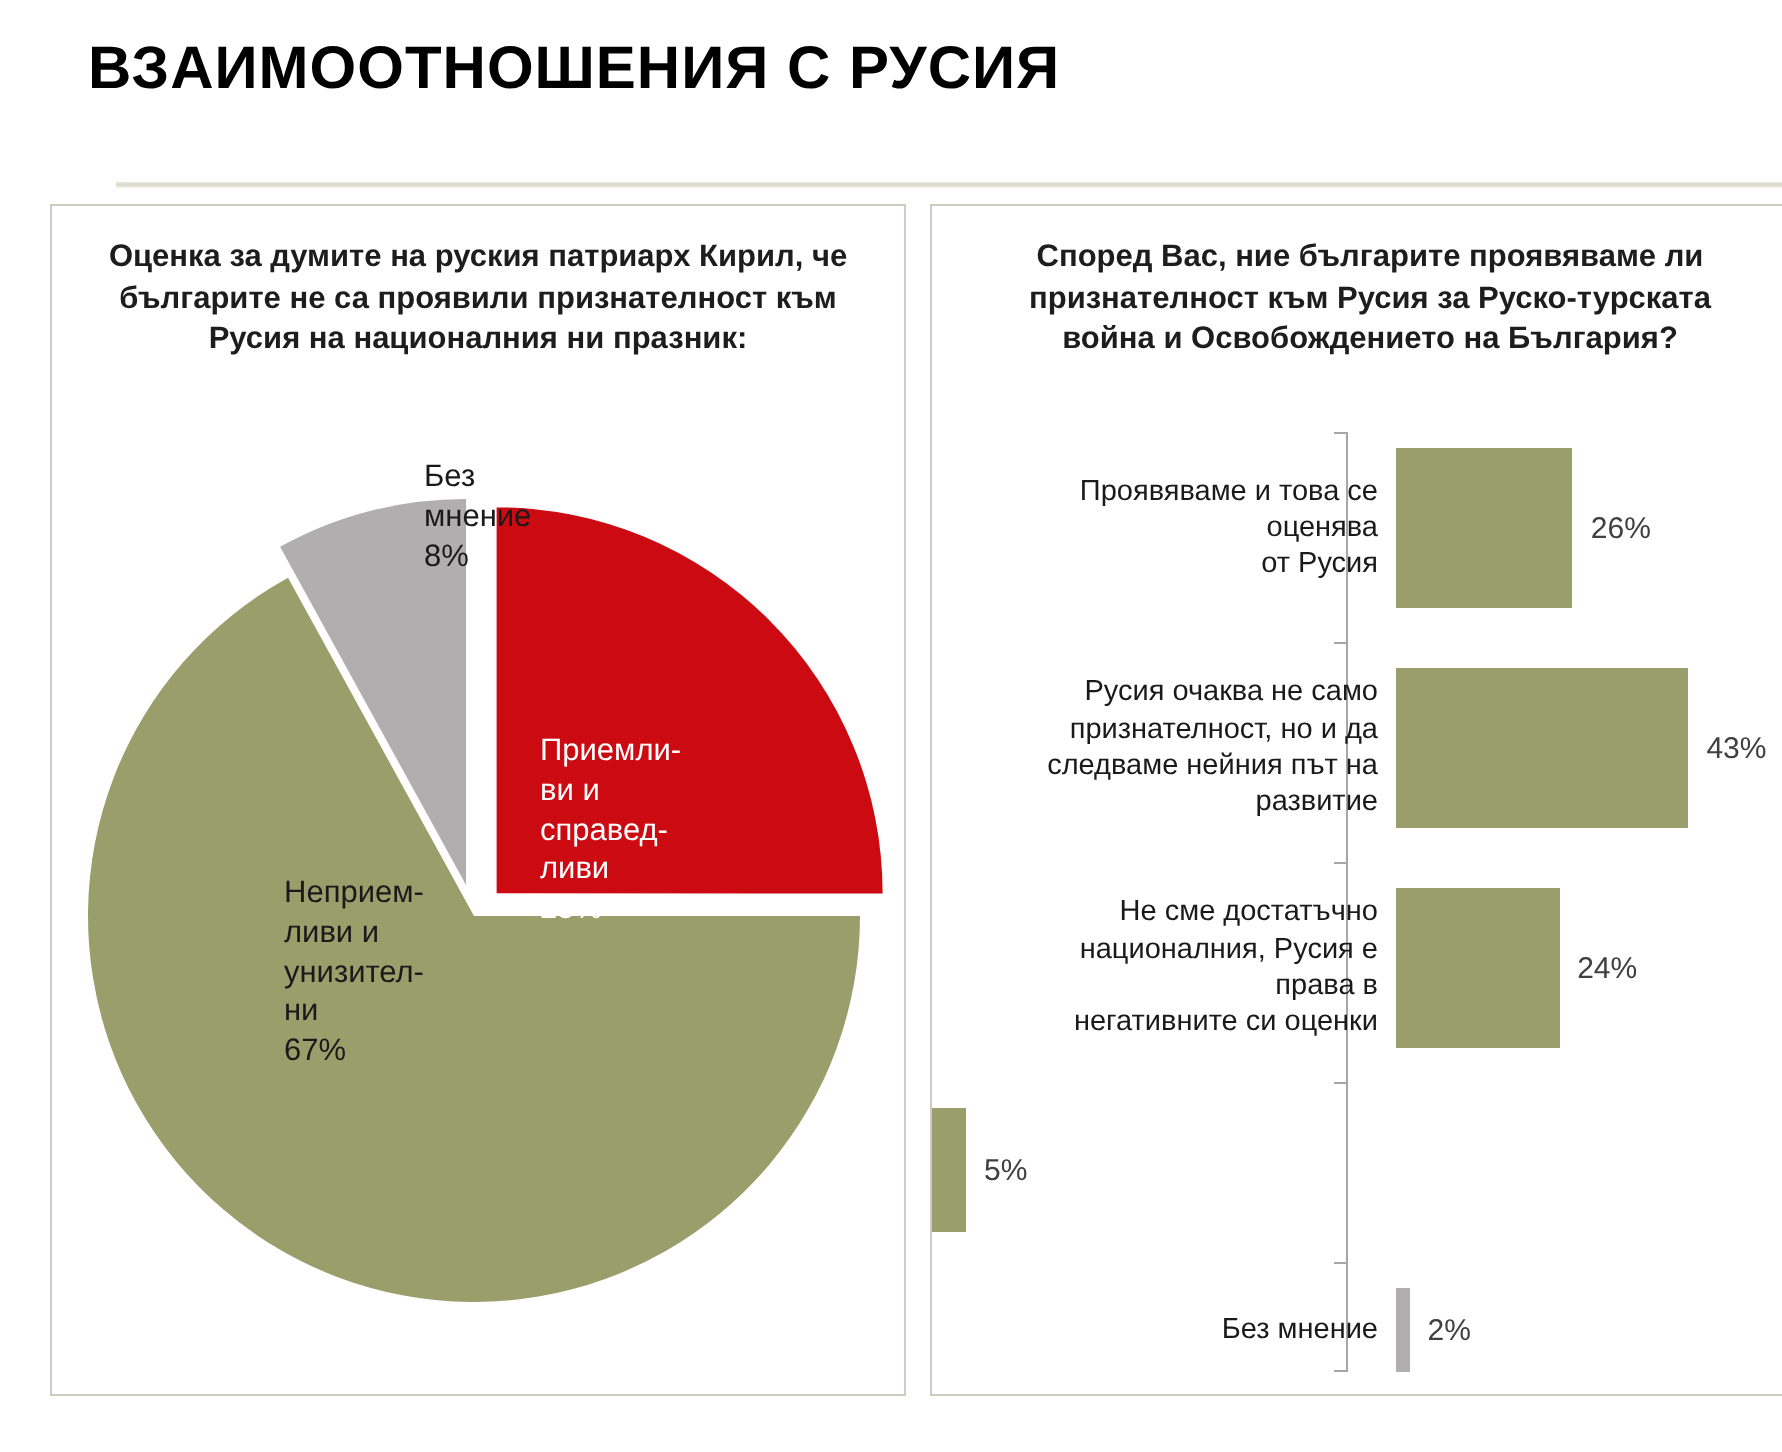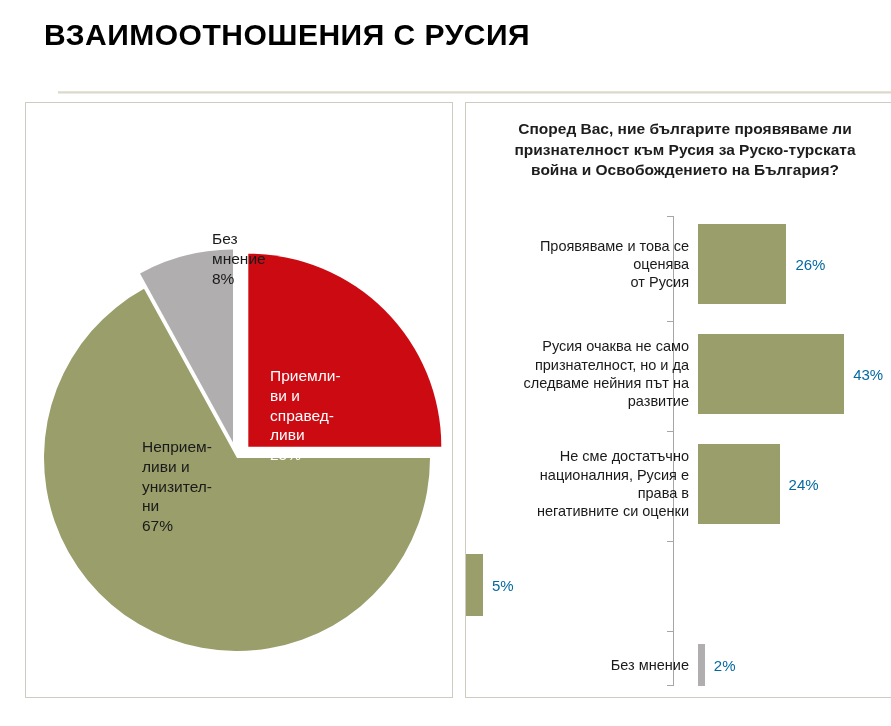--- a/index.html
+++ b/index.html
@@ -107,21 +107,21 @@
   .bar-track {
     position: relative;
     flex: 1;
     height: 100%;
     display: flex;
     align-items: center;
   }
   .bar-rect { height: 100%; }
   .bar-value {
     font-size: 15px;
-    color: #0369a1;
+    color: #404040;
     margin-left: 9px;
     white-space: nowrap;
   }
   
   #bar-axis {
     position: absolute;
     left: 207px;
     top: 113px;
     width: 1px;
     height: 470px;
@@ -137,20 +137,21 @@
 </style>
 </head>
 <body>
 
 <div id="slide-title">ВЗАИМООТНОШЕНИЯ С РУСИЯ</div>
 
 <div id="title-rule"></div>
 
 <div class="panel" id="panel-left">
 
+  <div class="panel-title">Оценка за думите на руския патриарх Кирил, че българите не са проявили признателност към Русия на националния ни празник:</div>
 
   <div id="pie-wrap">
     <svg id="pie-svg" width="420" height="460" viewBox="0 0 420 460">
 
       <path id="slice-reject" fill="#9a9e6a" d="M 207 247 L 400.00 247.00 A 193 193 0 1 1 114.02 77.87 Z"></path>
 
       <path id="slice-accept" fill="#cc0a12" d="M 218.31370849898477 235.68629150101523 L 218.31 42.69 A 193 193 0 0 1 411.31 235.69 Z"></path>
 
       <path id="slice-noopinion" fill="#b0aeae" d="M 203.0209618053623 231.5026694219419 L 110.04 62.38 A 193 193 0 0 1 203.02 38.50 Z"></path>
     </svg>

